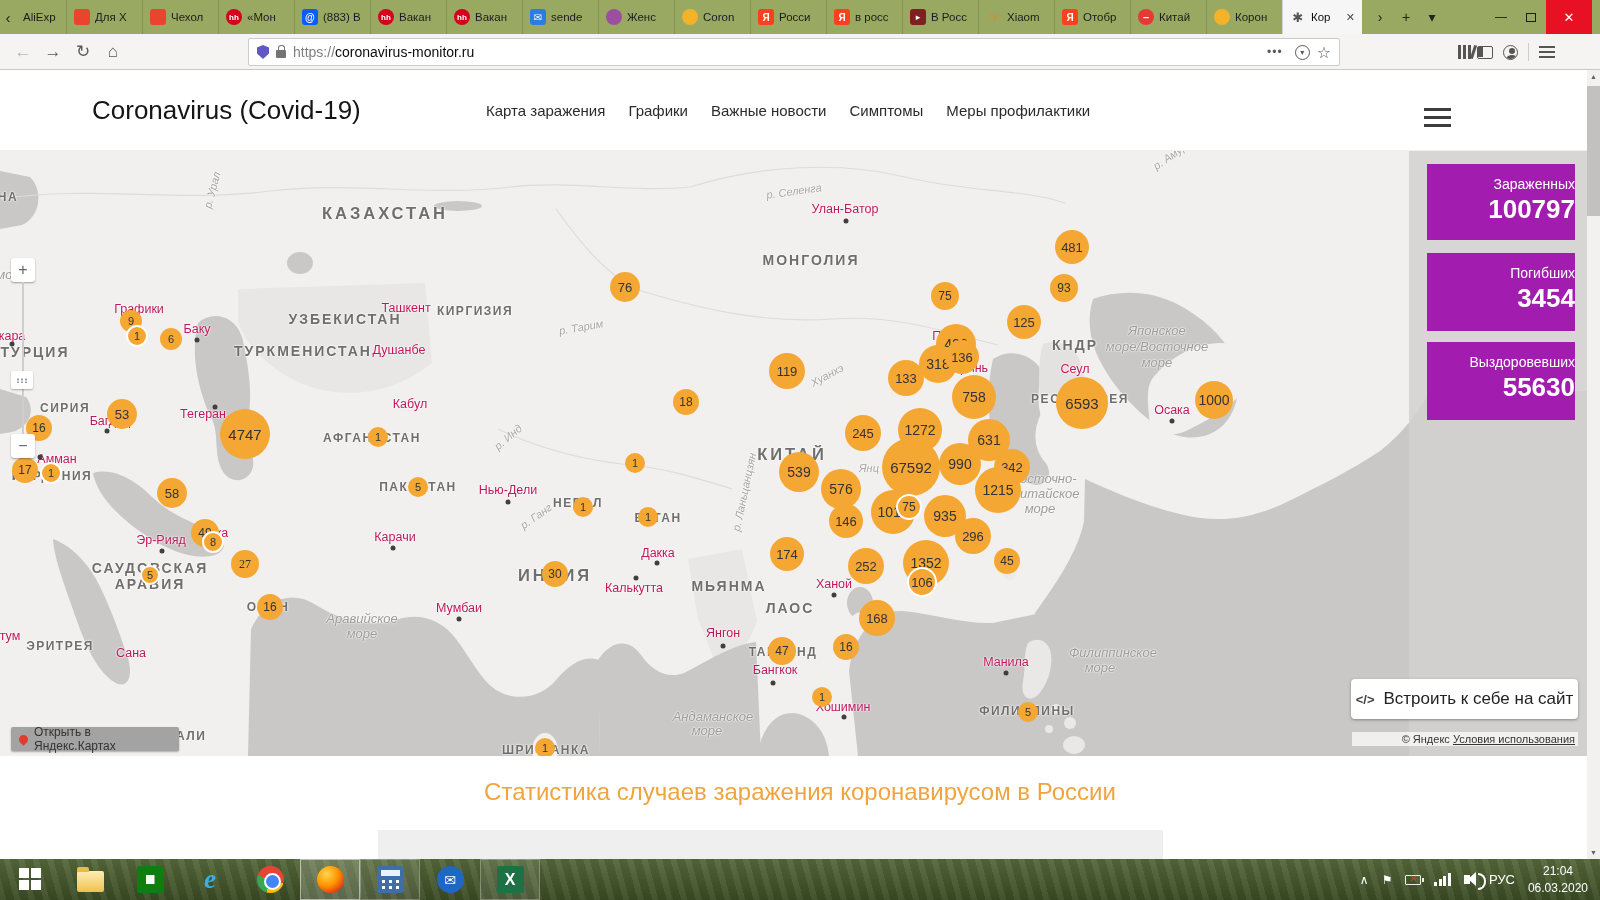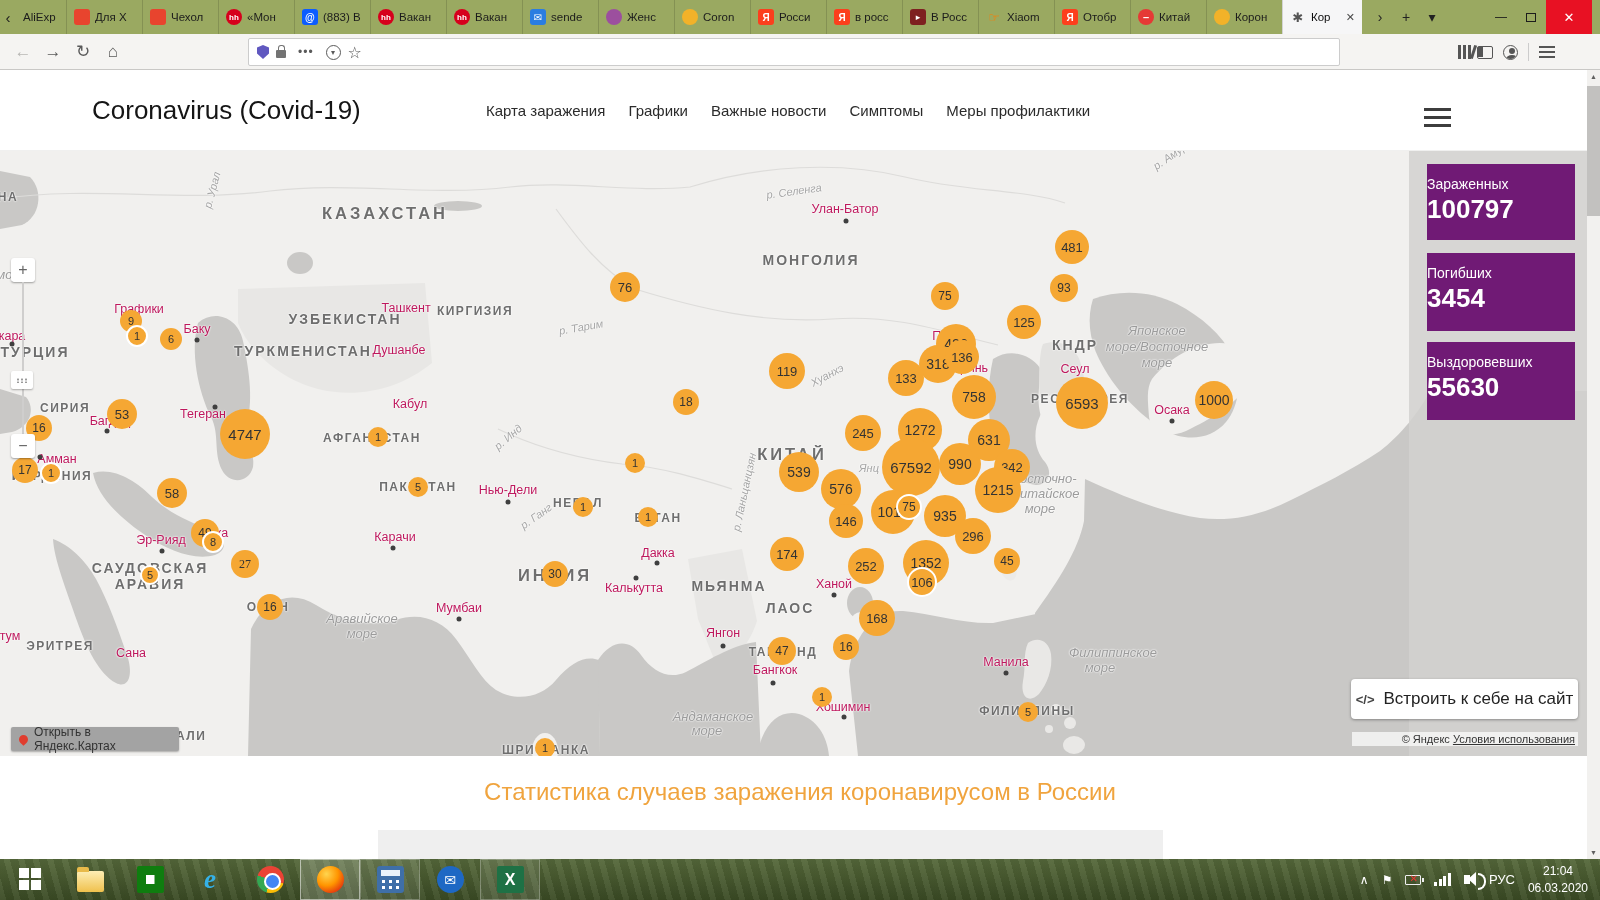--- a/index.html
+++ b/index.html
@@ -82,21 +82,21 @@
   .bub{position:absolute;border-radius:50%;background:#f5a733;color:#333;display:flex;align-items:center;justify-content:center;font-weight:normal}
   .bub.ring{border:2px solid #fff}
   .zoomctl{position:absolute;left:11px;top:107px;width:24px}
   .zbtn{width:24px;height:24px;background:#fff;border-radius:3px;box-shadow:0 1px 2px rgba(0,0,0,.35);display:flex;align-items:center;justify-content:center;font-size:16px;color:#656565}
   .ztrack{position:absolute;left:11px;top:131px;width:2px;height:152px;background:#cfcecd;margin-left:0}
   .zgrip{position:absolute;left:1px;top:113px;width:22px;height:18px;background:#fff;border-radius:2px;box-shadow:0 1px 2px rgba(0,0,0,.3);display:flex;align-items:center;justify-content:center}
   .zgrip i{display:block;width:12px;height:5px;background:radial-gradient(circle,#9a9a9a 1px,transparent 1.2px);background-size:4px 3px}
   .chip{position:absolute;left:11px;top:576px;width:168px;height:24px;background:#a3a3a3;border-radius:2px;box-shadow:0 1px 2px rgba(0,0,0,.3);display:flex;align-items:center;gap:6px;padding:0 8px;font-size:12px;color:#333}
   .pin{width:9px;height:9px;background:#e03d2f;border-radius:50% 50% 50% 0;transform:rotate(-45deg);flex:0 0 9px}
   .panel{position:absolute;left:1409px;top:0;width:178px;height:605px;background:rgba(210,209,207,.85)}
-  .statbox{position:absolute;left:18px;width:148px;background:#701a75;color:#fff;text-align:left}
+  .statbox{position:absolute;left:18px;width:148px;background:#a21caf;color:#fff;text-align:right}
   .stat-label{font-size:14px;margin-top:12px}
   .stat-value{font-size:26px;font-weight:bold;margin-top:2px}
   .embed{position:absolute;left:1351px;top:528px;width:227px;height:40px;background:#fff;border:none;border-radius:4px;box-shadow:0 1px 3px rgba(0,0,0,.35);display:flex;align-items:center;justify-content:center;gap:9px;font-size:17px;color:#222;font-family:inherit}
   .embed .code{font-size:13px;color:#444;font-weight:bold}
   .attrib{position:absolute;left:1352px;top:581px;width:226px;text-align:right;font-size:11px;color:#333;background:rgba(255,255,255,.7);padding:1px 3px}
   .attrib u{cursor:pointer}
 
   
   .below{position:absolute;left:0;top:756px;width:1600px;height:103px;background:#fff}
   .below h2{margin-top:22px;text-align:center;font-size:24px;font-weight:normal;color:#f0a43e}
@@ -240,20 +240,21 @@
   </div>
 
   <div class="navbar">
     <span class="navicon dim" style="margin-left:8px">←</span>
     <span class="navicon">→</span>
     <span class="navicon">↻</span>
     <span class="navicon">⌂</span>
     <div class="urlbar">
       <span class="shield"></span>
       <span class="lock"></span>
+      <span class="urltext"><span class="proto">https://</span><span>coronavirus-monitor.ru</span></span>
       <span class="urlbtn">•••</span>
       <span class="pocket">▾</span>
       <span class="star">☆</span>
     </div>
     <div class="tools">
       <span class="lib"></span>
       <span class="sbox"></span>
       <span class="acct"></span>
       <span class="vsep"></span>
       <span class="burger">

